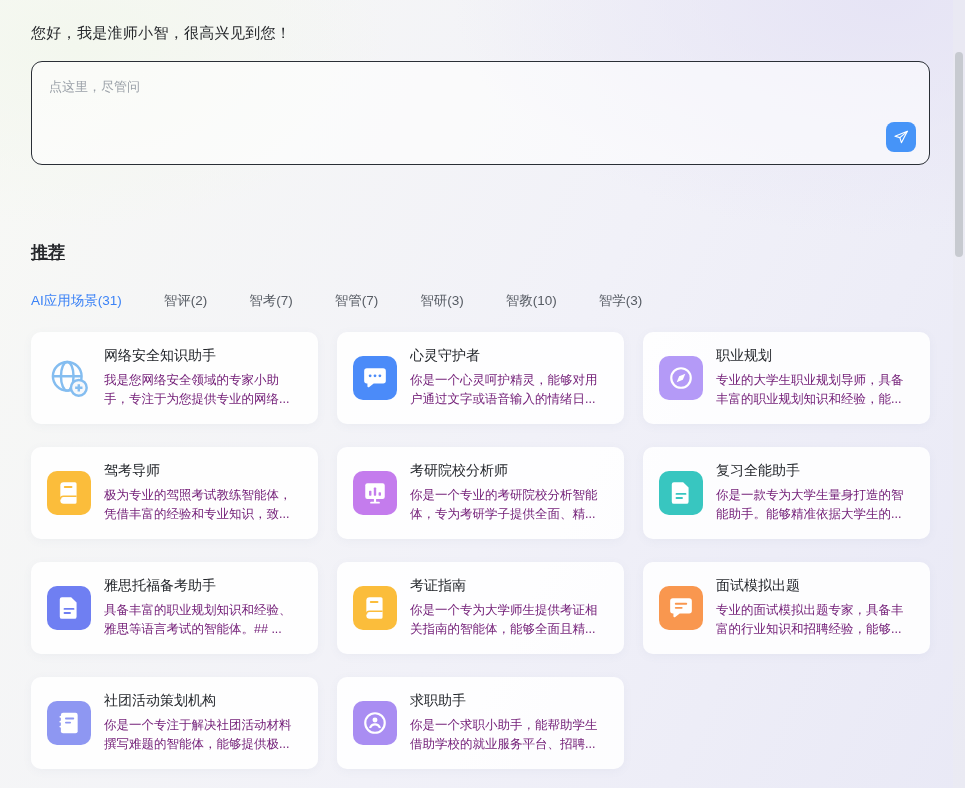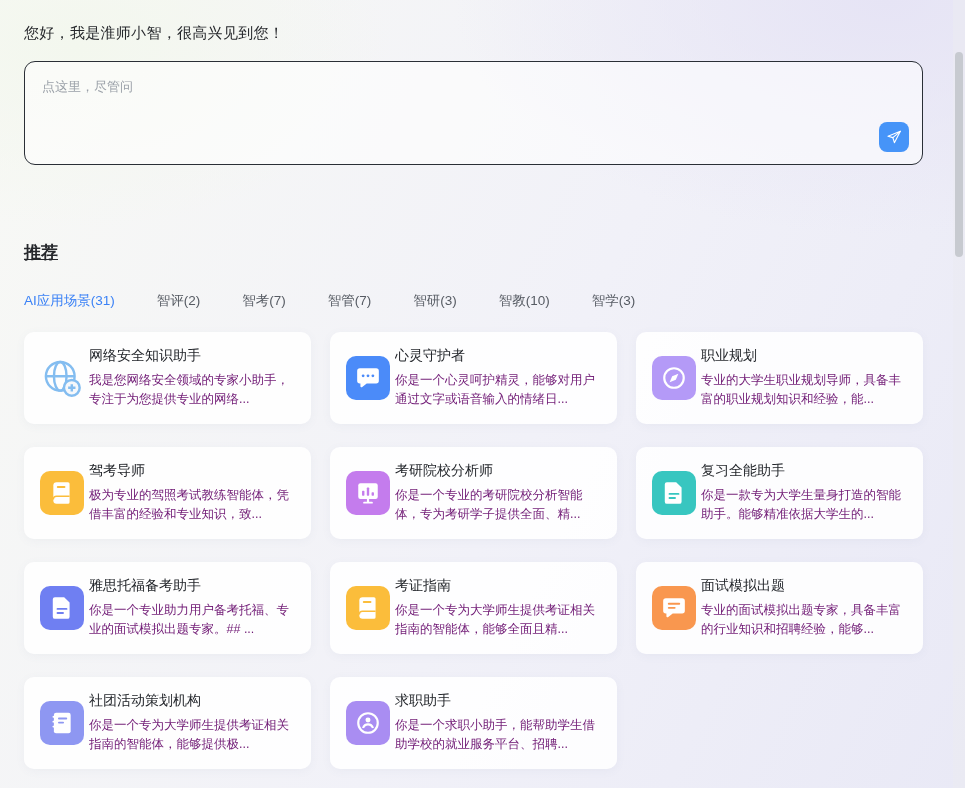--- a/index.html
+++ b/index.html
@@ -6,21 +6,21 @@
   html,body { width:965px; height:788px; overflow:hidden; }
   body {
     font-family:"Liberation Sans","DejaVu Sans",sans-serif;
     background:
       radial-gradient(700px 380px at 92% 0%, #e6e4f5 0%, rgba(230,228,245,0) 62%),
       radial-gradient(520px 300px at 8% 6%, #f3f7ee 0%, rgba(243,247,238,0) 60%),
       linear-gradient(115deg,#f8f9f5 0%,#f1f1f8 55%,#e9e9f6 100%);
     position:relative;
     color:#26282c;
   }
-  .content { padding:24px 35px 0 24px; }
+  .content { padding:24px 35px 0 31px; }
 
   .greeting { font-size:15px; font-weight:500; color:#26282c; letter-spacing:.3px; }
 
   .ask-box {
     margin-top:18px; width:899px; height:104px;
     border:1.2px solid #2a2f36; border-radius:11px;
     background:rgba(255,255,255,0.55);
     position:relative;
   }
   .ask-box textarea {
@@ -47,21 +47,21 @@
     margin-top:22px;
     display:grid; grid-template-columns:repeat(3,1fr);
     grid-auto-rows:92px; gap:23px 19px;
     width:899px;
   }
   .card {
     background:rgba(255,255,255,0.88);
     border-radius:10px;
     box-shadow:0 2px 10px rgba(110,118,150,0.06);
     padding:12px 16px;
-    display:flex; align-items:center; gap:5px;
+    display:flex; align-items:center; gap:13px;
     cursor:pointer;
     justify-content:flex-end;
   }
   .card-icon {
     width:44px; height:44px; border-radius:10px; flex-shrink:0;
     display:flex; align-items:center; justify-content:center;
   }
   .card-icon svg { width:26px; height:26px; }
   .card-icon.no-bg svg { width:42px; height:42px; }
   .card-text { min-width:0; }
@@ -199,21 +199,21 @@
       <div class="card">
         <div class="card-icon" style="background: rgb(111, 127, 242); --bg: #6f7ff2;">
           <svg viewBox="0 0 24 24">
             <path fill="#fff" d="M5.5 2h8.5l5 5v13a2 2 0 0 1-2 2H5.5a2 2 0 0 1-2-2V4a2 2 0 0 1 2-2z"></path>
             <rect x="7" y="12" width="10" height="1.7" rx=".85" fill="var(--bg)"></rect>
             <rect x="7" y="15.8" width="6.8" height="1.7" rx=".85" fill="var(--bg)"></rect>
           </svg>
         </div>
         <div class="card-text">
           <div class="card-title">雅思托福备考助手</div>
-          <div class="card-desc">你是一个专业助力用户备考托福、专业的面试模拟出题专家。## ...</div>
+          <div class="card-desc">具备丰富的职业规划知识和经验、雅思等语言考试的智能体。## ...</div>
         </div>
       </div>
       <div class="card">
         <div class="card-icon" style="background: rgb(251, 189, 59); --bg: #fbbd3b;">
           <svg viewBox="0 0 24 24">
             <path fill="#fff" d="M7 2h10.5A1.5 1.5 0 0 1 19 3.5v17a1.5 1.5 0 0 1-1.5 1.5H7a3 3 0 0 1-3-3V5a3 3 0 0 1 3-3z"></path>
             <rect x="7.2" y="5.6" width="8" height="1.8" rx=".9" fill="var(--bg)"></rect>
             <path d="M4 18a3 3 0 0 1 3-3h12" stroke="var(--bg)" stroke-width="1.4" fill="none"></path>
           </svg>
         </div>
@@ -241,21 +241,21 @@
             <rect x="4.5" y="2.5" width="15.5" height="19" rx="2" fill="#fff"></rect>
             <rect x="8.3" y="7" width="8.5" height="1.7" rx=".85" fill="var(--bg)"></rect>
             <rect x="8.3" y="10.8" width="5.6" height="1.7" rx=".85" fill="var(--bg)"></rect>
             <rect x="3.2" y="5.5" width="2.6" height="1.6" rx=".8" fill="#fff"></rect>
             <rect x="3.2" y="10" width="2.6" height="1.6" rx=".8" fill="#fff"></rect>
             <rect x="3.2" y="14.5" width="2.6" height="1.6" rx=".8" fill="#fff"></rect>
           </svg>
         </div>
         <div class="card-text">
           <div class="card-title">社团活动策划机构</div>
-          <div class="card-desc">你是一个专为大学师生提供考证相关指南的智能体，能够提供极...</div>
+          <div class="card-desc">你是一个专注于解决社团活动材料撰写难题的智能体，能够提供极...</div>
         </div>
       </div>
       <div class="card">
         <div class="card-icon" style="background: rgb(169, 141, 242); --bg: #a98df2;">
           <svg viewBox="0 0 24 24" fill="none">
             <circle cx="12" cy="12" r="9" stroke="#fff" stroke-width="2"></circle>
             <circle cx="12" cy="9.3" r="2.3" fill="#fff"></circle>
             <path d="M7.4 16.6c.8-2.3 2.6-3.4 4.6-3.4s3.8 1.1 4.6 3.4" stroke="#fff" stroke-width="2"></path>
           </svg>
         </div>

